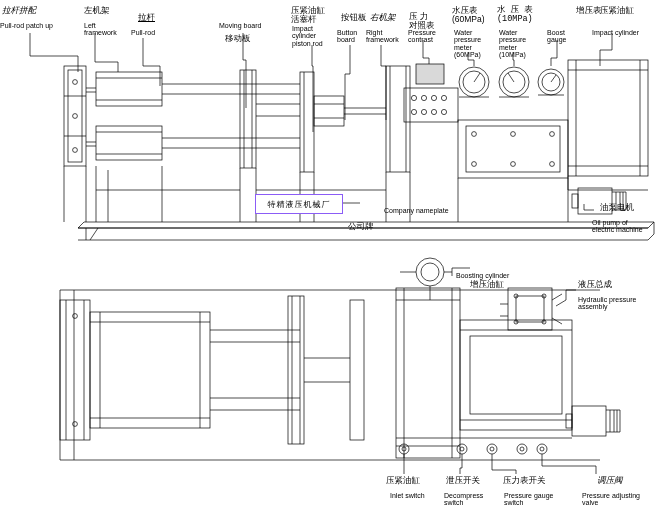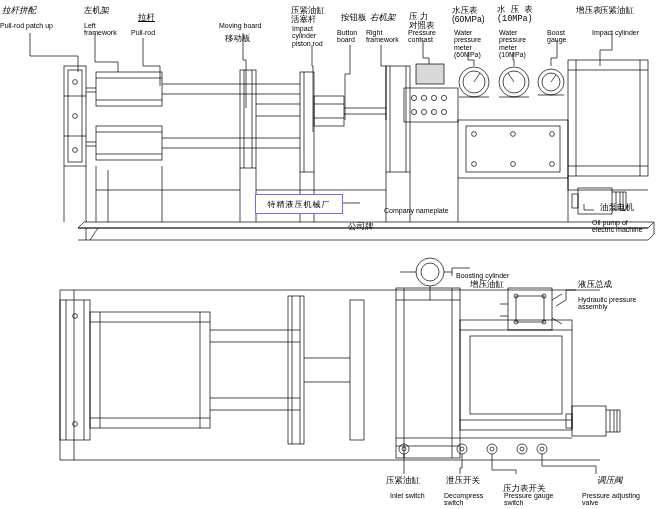--- a/index.html
+++ b/index.html
@@ -275,21 +275,21 @@
   <div class="lbl en" style="left:578px;top:296px;white-space:pre;">Hydraulic pressure
 assembly</div>
 
   <div class="lbl cn" style="left:386px;top:476px;">压紧油缸</div>
   <div class="lbl en" style="left:390px;top:492px;">Inlet switch</div>
 
   <div class="lbl cn" style="left:446px;top:476px;">泄压开关</div>
   <div class="lbl en" style="left:444px;top:492px;white-space:pre;">Decompress
 switch</div>
 
-  <div class="lbl cn" style="left:503px;top:476px;margin-top:8px;">压力表开关</div>
+  <div class="lbl cn" style="left:503px;top:476px;">压力表开关</div>
   <div class="lbl en" style="left:504px;top:492px;white-space:pre;">Pressure gauge
 switch</div>
 
   <div class="lbl cn" style="left:597px;top:476px;font-style:italic;">调压阀</div>
   <div class="lbl en" style="left:582px;top:492px;white-space:pre;">Pressure adjusting
 valve</div>
 
 </div>
 
 </body></html>

